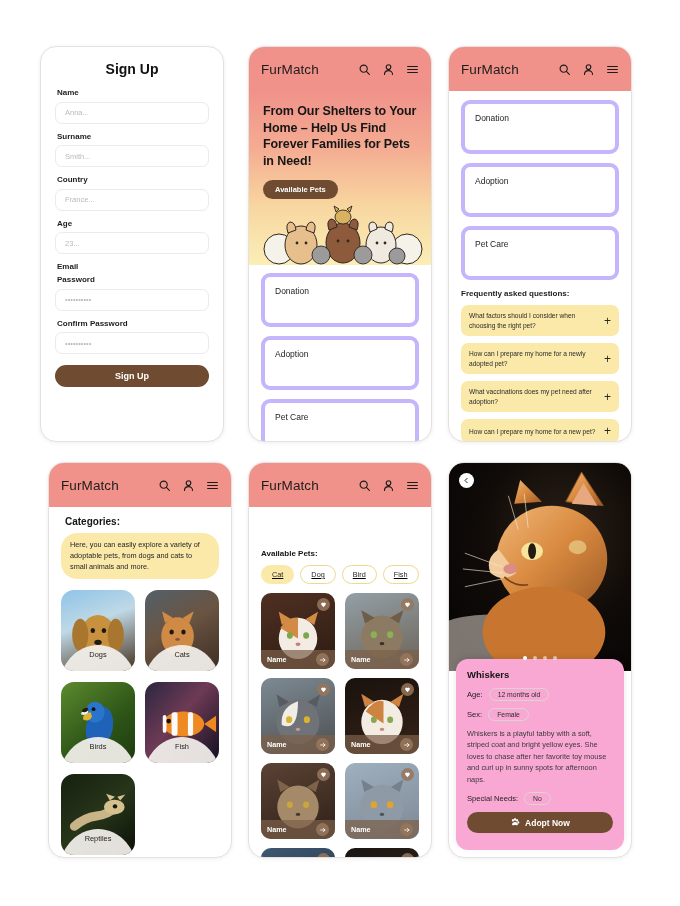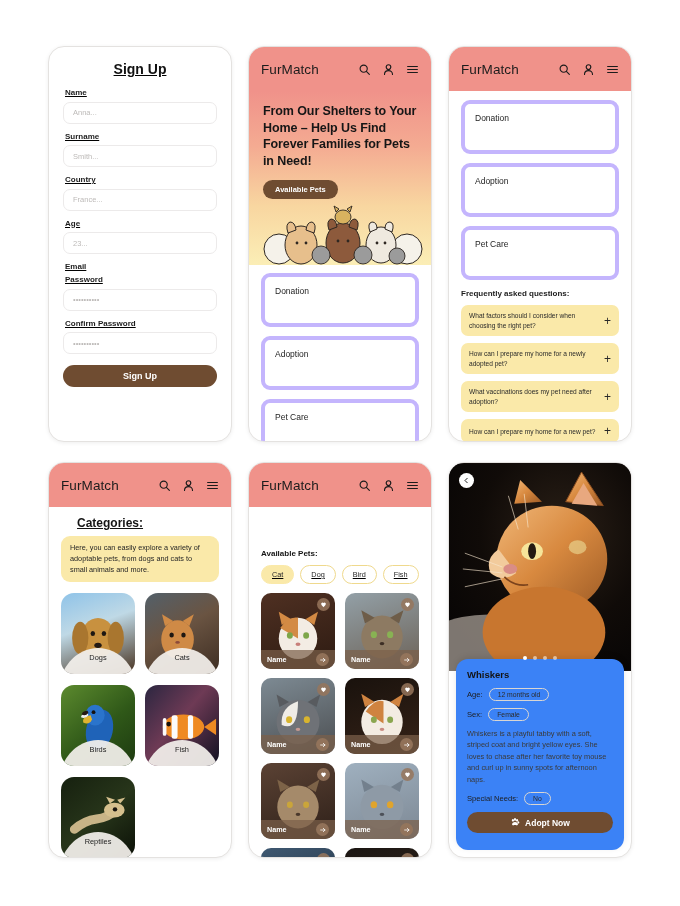--- a/index.html
+++ b/index.html
@@ -14,21 +14,21 @@
   
   .phone {
     position: absolute;
     width: 184px; height: 396px;
     background: #fff;
     border: 1px solid #e4e2e0;
     border-radius: 16px;
     overflow: hidden;
     box-shadow: 0 1px 4px rgba(0,0,0,.07);
   }
-  .p1 { left: 48px;  top: 46px; text-decoration: underline; }
+  .p1 { left: 40px;  top: 46px; }
   .p2 { left: 248px; top: 46px; }
   .p3 { left: 448px; top: 46px; }
   .p4 { left: 48px;  top: 462px; }
   .p5 { left: 248px; top: 462px; }
   .p6 { left: 448px; top: 462px; }
 
   
   .appbar {
     height: 44px; background: #f0928a;
     display: flex; align-items: center;
@@ -94,23 +94,23 @@
   .faq-title { font-size: 8px; font-weight: 600; color: #1d1d1d; margin: 2px 0 7px 0; }
   .faq-item {
     background: #fae9a9; border-radius: 7px;
     display: flex; align-items: center; gap: 6px;
     padding: 6px 8px; margin-bottom: 7px;
   }
   .faq-q { font-size: 6.6px; color: #2a2a2a; line-height: 1.45; flex: 1; }
   .faq-plus { font-size: 12px; color: #2a2a2a; line-height: 1; font-weight: 300; }
 
   
-  .cat-head { font-size: 12px; font-weight: 700; color: #151515; margin: 9px 0 6px 16px; text-decoration: underline; }
+  .cat-head { font-size: 10px; font-weight: 700; color: #151515; margin: 9px 0 6px 4px; }
   .cat-note {
-    background: #fae9a9; border-radius: 9px;
+    background: #fae9a9; border-radius: 16px;
     padding: 7px 9px; font-size: 7.3px; color: #262626; line-height: 1.48;
   }
   .cat-grid {
     display: grid; grid-template-columns: 1fr 1fr;
     gap: 11px 10px; margin-top: 11px;
   }
   .cat-tile {
     position: relative; height: 81px;
     border-radius: 13px; overflow: hidden; cursor: pointer;
   }
@@ -166,21 +166,21 @@
     width: 15px; height: 15px; border-radius: 50%;
     background: #fff; display: flex; align-items: center; justify-content: center;
     cursor: pointer;
   }
   .back-btn svg { width: 9px; height: 9px; }
   .dots { position: absolute; bottom: 11px; left: 0; right: 0; display: flex; justify-content: center; gap: 6px; z-index: 3; }
   .dot { width: 4px; height: 4px; border-radius: 50%; background: rgba(255,255,255,.55); cursor: pointer; }
   .dot.on { background: #ffffff; }
   .detail-sheet {
     position: absolute; left: 7px; right: 7px; top: 196px; bottom: 7px;
-    background: #3b82f6; border-radius: 12px; padding: 10px 11px;
+    background: #f9a8d4; border-radius: 12px; padding: 10px 11px;
     box-shadow: 0 -2px 6px rgba(0,0,0,.10);
   }
   .pet-name { font-size: 9.5px; font-weight: 700; color: #141414; margin-bottom: 8px; }
   .attr-row { display: flex; align-items: center; gap: 6px; margin-bottom: 7px; }
   .attr-label { font-size: 7.6px; color: #1d1d1d; }
   .attr-pill {
     border: 1px solid #d9d6d2; border-radius: 9px;
     padding: 2px 8px; font-size: 6.8px; color: #2b2b2b;
   }
   .pet-desc { font-size: 7.4px; color: #3a3a3a; line-height: 1.55; margin: 3px 0 7px 0; }

